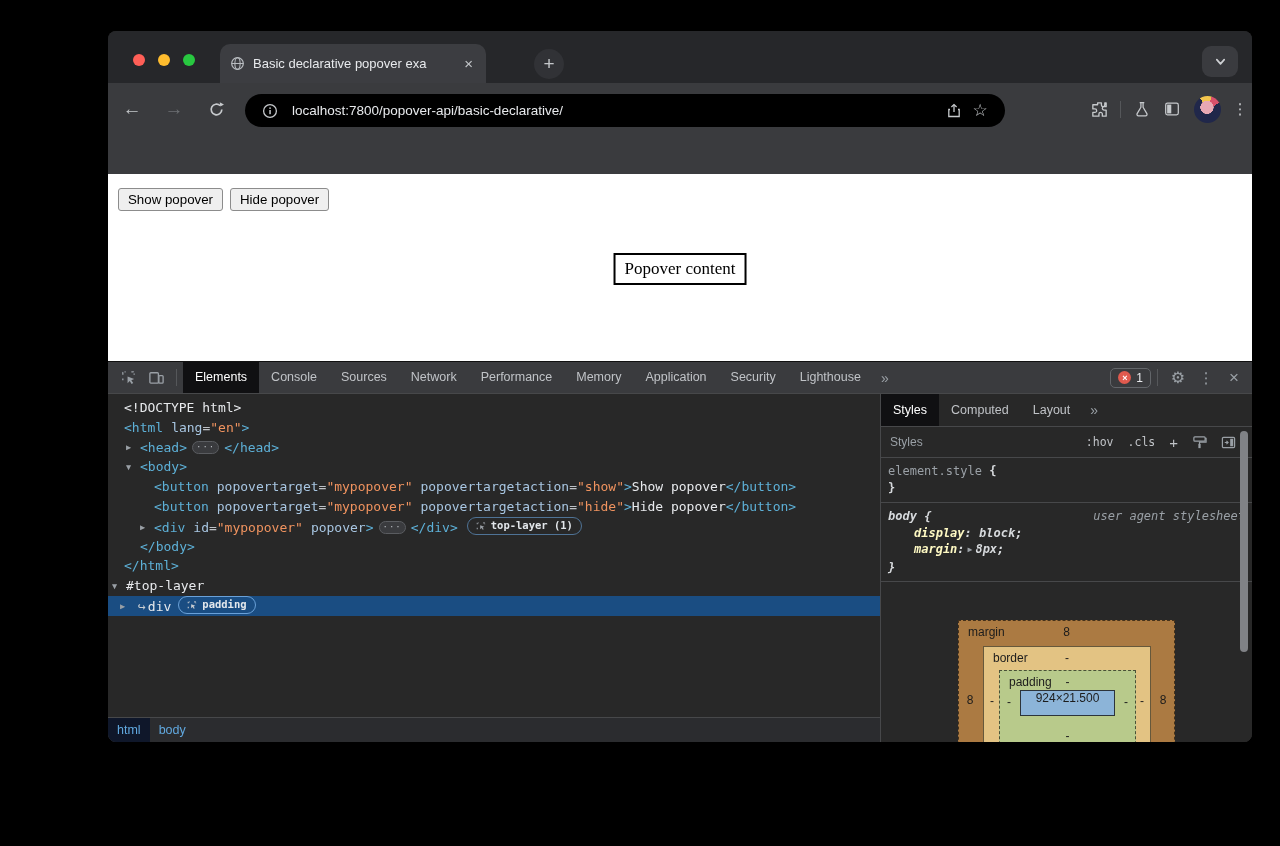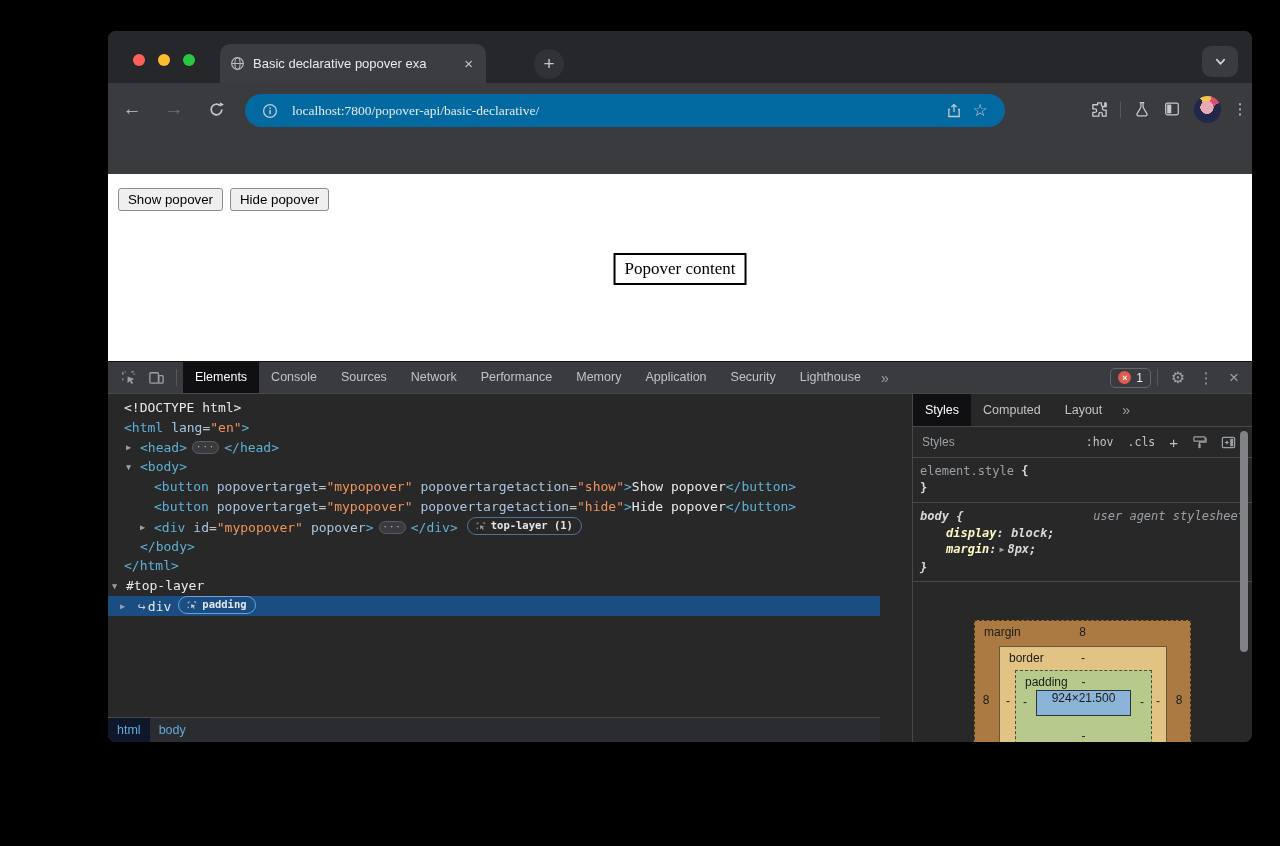--- a/index.html
+++ b/index.html
@@ -21,22 +21,22 @@
   .newtab{position:absolute;left:426px;top:18px;width:30px;height:30px;border-radius:50%;background:#313236;
           color:#c3c6c9;font-size:19px;display:flex;align-items:center;justify-content:center;}
   .tab-chevron{position:absolute;right:14px;top:15px;width:36px;height:31px;border-radius:9px;background:#3a3b3f;
           display:flex;align-items:center;justify-content:center;}
 
   
   .toolbar{height:91px;background:#3a3b3e;position:relative;}
   .nav-ic{position:absolute;top:10px;width:32px;height:32px;display:flex;align-items:center;justify-content:center;
           color:#c6c9cc;font-size:19px;}
   .dim{color:#6e7174;}
-  .urlbar{position:absolute;left:137px;top:11px;width:760px;height:33px;border-radius:17px;background:#0369a1;
-          display:flex;align-items:center;padding:0 12px;box-sizing:border-box;font-family:Liberation Serif, serif;}
+  .urlbar{position:absolute;left:137px;top:11px;width:760px;height:33px;border-radius:17px;background:#000000;
+          display:flex;align-items:center;padding:0 12px;box-sizing:border-box;}
   .url-text{flex:1;font-size:13.5px;color:#e8eaed;margin-left:9px;white-space:nowrap;overflow:hidden;}
   .url-ic{display:flex;align-items:center;justify-content:center;width:26px;color:#c6c9cc;}
   .star{font-size:17px;}
   .tb-right{position:absolute;right:0;top:10px;height:32px;display:flex;align-items:center;}
   .tb-ic{width:30px;display:flex;align-items:center;justify-content:center;color:#c6c9cc;}
   .vdiv{width:1px;height:17px;background:#55575a;margin:0 6px;}
   .avatar{width:27px;height:27px;border-radius:50%;margin:0 7px;
      background:
        radial-gradient(circle at 48% 42%, #e8a8b4 0 31%, rgba(0,0,0,0) 32%),
        conic-gradient(from 140deg,#20274a 0 52%,#f3c54d 52% 66%,#d8506b 66% 78%,#20274a 78%);}
@@ -58,21 +58,21 @@
   .dt-tab.sel{background:#101012;color:#fff;}
   .dt-more{color:#9aa0a6;font-size:14px;padding:0 8px;}
   .err-pill{display:flex;align-items:center;gap:5px;border:1px solid #63666a;border-radius:5px;
             padding:2px 7px;margin-left:auto;color:#e8eaed;font-size:12px;}
   .err-dot{width:13px;height:13px;border-radius:50%;background:#e05a4e;color:#fff;font-size:9px;
            display:flex;align-items:center;justify-content:center;font-weight:bold;}
   .gear{font-size:16px;}
   .dots{font-size:15px;}
   .dt-close{font-size:17px;margin-right:4px;}
 
-  .dt-main{flex:1;display:flex;min-height:0;gap:32px;}
+  .dt-main{flex:1;display:flex;min-height:0;}
   .dt-left{width:772px;min-width:772px;display:flex;flex-direction:column;}
   .tree{flex:1;padding-top:4px;font-family:"DejaVu Sans Mono",monospace;font-size:13px;color:#e8eaed;overflow:hidden;}
   .line{height:19.8px;line-height:19.8px;white-space:pre;}
   .pl16{padding-left:16px}.pl18{padding-left:18px}.pl32{padding-left:32px}.pl46{padding-left:46px}.pl4{padding-left:4px}.pl20{padding-left:12px}
   .arr{display:inline-block;width:14px;font-size:8.5px;color:#9aa0a6;vertical-align:1.5px;}
   .tg{color:#5db0d7}.at{color:#a8c6e2}.av{color:#f0935f}.eq{color:#bdc1c6}.txt{color:#e8eaed}
   .sp{margin-left:8px}
   .line.sel{background:#1a4d82;}
   .dots-pill{display:inline-flex;align-items:center;justify-content:center;background:#3a3b3e;border:1px solid #5a5c60;
              border-radius:7px;height:11px;padding:0 3px;margin:0 5px;color:#b8bcc0;font-size:9px;letter-spacing:1px;vertical-align:2px;line-height:1;}

